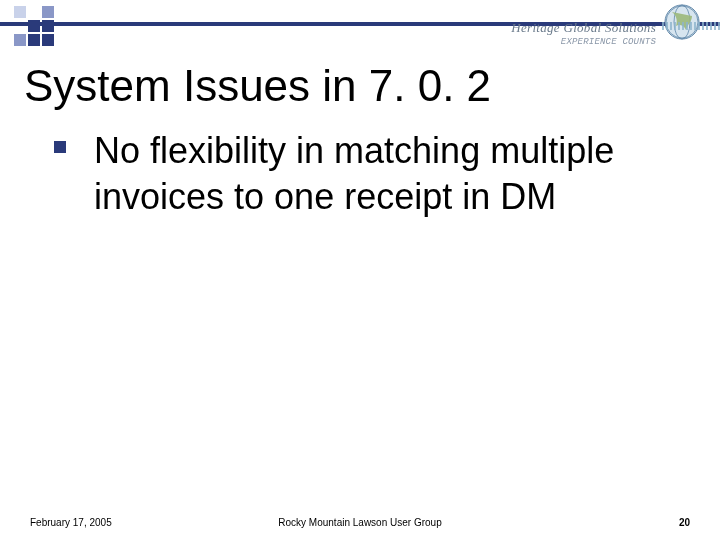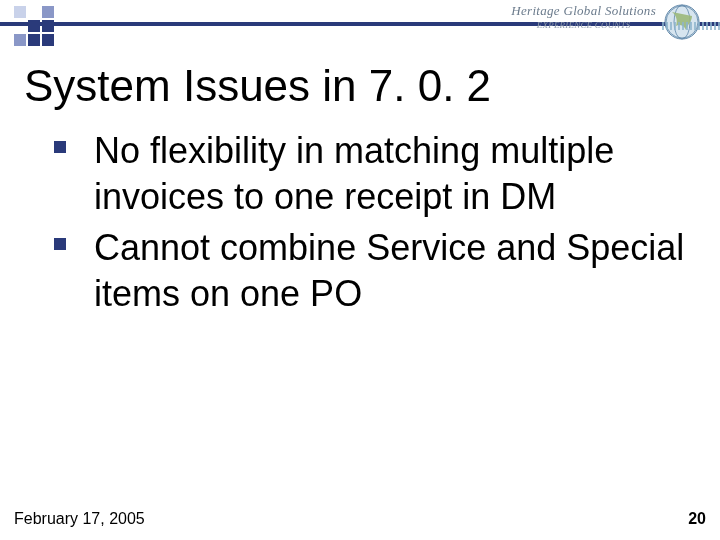--- a/index.html
+++ b/index.html
@@ -33,32 +33,32 @@
     gap: 2px;
   }
   .sq { width: 12px; height: 12px; }
   .sq.dark { background: #2a3a7a; }
   .sq.mid  { background: #8a97c7; }
   .sq.lite { background: #c9d2ea; }
   .sq.none { background: transparent; }
   .brand {
     position: absolute;
     right: 64px;
-    top: 3px;
-    text-align: center;
+    top: 20px;
+    text-align: right;
   }
   .brand-name {
     font-family: Georgia, 'Times New Roman', serif;
     font-style: italic;
     font-size: 13px;
     color: #6b7b8c;
     letter-spacing: 0.3px;
   }
   .brand-tag {
-    font-family: Liberation Serif, serif;
+    font-family: Liberation Mono, monospace;
     font-style: italic;
     font-size: 9px;
     color: #8a97a8;
     letter-spacing: 0.2px;
     margin-top: 1px;
   }
   .globe {
     position: absolute;
     right: 18px;
     top: 2px;
@@ -106,25 +106,25 @@
     width: 12px;
     height: 12px;
     background: #2a3a7a;
   }
 
   .footer {
     position: absolute;
     bottom: 12px;
     left: 0;
     width: 100%;
-    padding: 0 14px;
+    padding: 0 30px;
     display: flex;
     justify-content: space-between;
     align-items: flex-end;
-    font-size: 16px;
+    font-size: 10px;
     color: #000;
     gap: 28px;
   }
   .footer .center {
     position: absolute;
     left: 50%;
     transform: translateX(-50%);
     bottom: 0;
   }
   .footer .pagenum { font-weight: bold; margin-left: 24px; }
@@ -159,20 +159,20 @@
     </svg>
   </div>
   <div class="dots"></div>
 </div>
 
 <h1 class="title">System Issues in 7. 0. 2</h1>
 
 <div class="content">
   <ul class="bullet-list">
     <li>No flexibility in matching multiple invoices to one receipt in DM</li>
-    <li>Cannot combine Service and Special items on one PO</li>
   </ul>
 </div>
 
 <div class="footer">
   <span>February 17, 2005</span>
+  <span class="center">Rocky Mountain Lawson User Group</span>
   <span class="pagenum">20</span>
 </div>
 
 </body></html>

